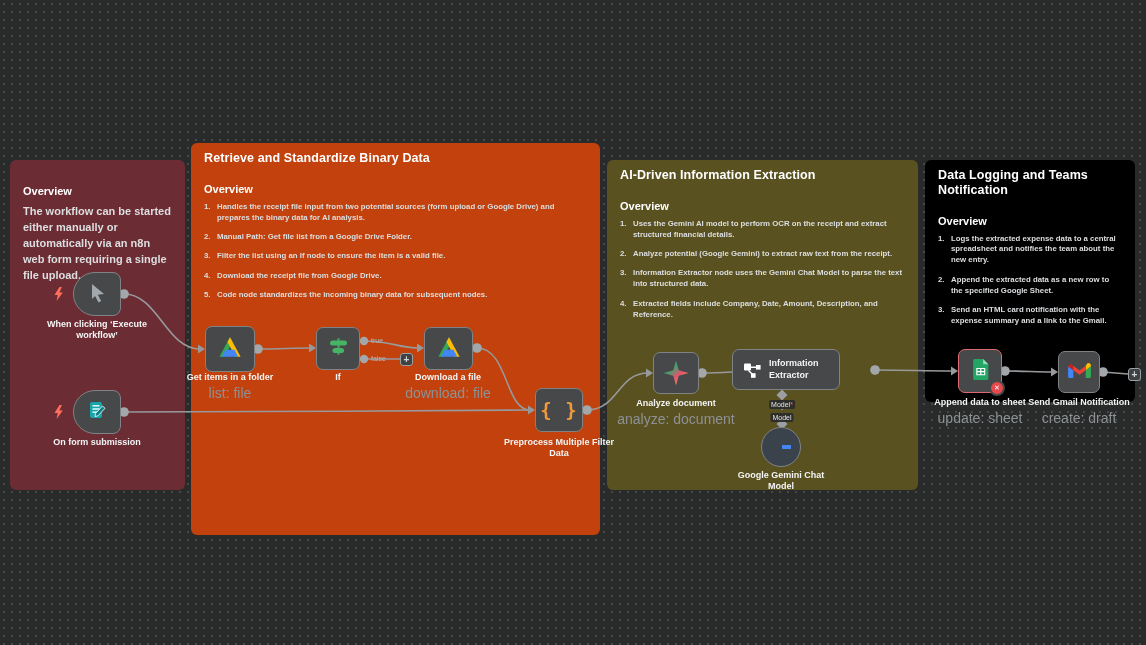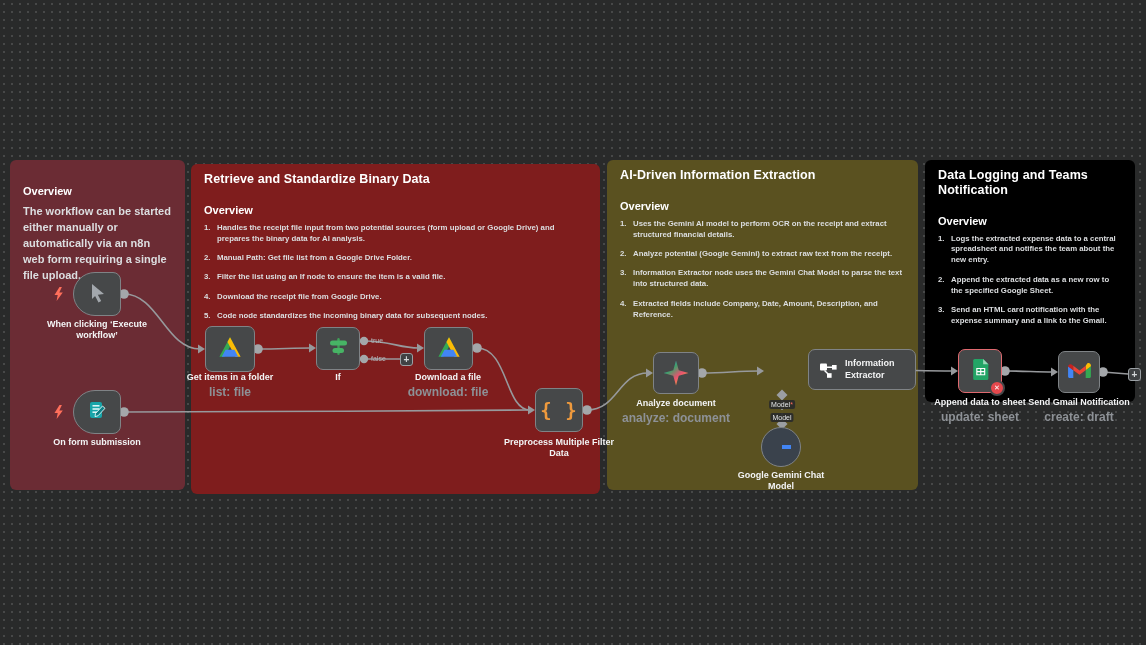--- a/index.html
+++ b/index.html
@@ -19,21 +19,21 @@
   ol.s-list li{font-size:7.8px;color:#dcdee0;line-height:1.4;margin-bottom:8.5px;position:relative;padding-left:13px;counter-increment:it;font-weight:bold;}
   ol.s-list li::before{content:counter(it) ".";position:absolute;left:0;top:0;}
   svg.wires{position:absolute;left:0;top:0;z-index:2;}
   .node{position:absolute;background:#464849;border:1.5px solid #7f8386;border-radius:7px;
         display:flex;align-items:center;justify-content:center;box-sizing:border-box;z-index:3;cursor:pointer;}
   .node.trigger{border-radius:22px 8px 8px 22px;}
   .node.round{border-radius:50%;background:#3a424c;}
   .node.error{border-color:#e0696f;}
   .nlabel{position:absolute;transform:translateX(-50%);text-align:center;font-size:9px;font-weight:bold;
           color:#f3f4f5;line-height:1.25;z-index:4;width:130px;}
-  .nsub{position:absolute;transform:translateX(-50%);text-align:center;font-size:12px;color:#8d9196;z-index:4;width:130px;font-weight:bold;}
+  .nsub{position:absolute;transform:translateX(-50%);text-align:center;font-size:14px;color:#8d9196;z-index:4;width:130px;}
   .portlabel{position:absolute;font-size:7px;color:#b3b7ba;z-index:4;}
   .chip{position:absolute;transform:translateX(-50%);font-size:7px;color:#e4e6e8;background:rgba(41,42,42,.92);
         padding:0 2px;border-radius:2px;z-index:4;line-height:1.3;}
   .chip .req{color:#ff6d5a;}
   .plusbtn{position:absolute;width:13px;height:13px;border:1.5px solid #9ba0a4;border-radius:3px;background:#3f4143;
            color:#d3d6d8;font-size:10px;line-height:11px;text-align:center;box-sizing:border-box;z-index:4;cursor:pointer;font-weight:bold;}
   .bolt{position:absolute;z-index:4;}
   .codeglyph{font-family:"DejaVu Sans Mono",monospace;font-size:19px;font-weight:bold;color:#ef9a3d;letter-spacing:1px;}
   .gem{width:25px;height:25px;background:linear-gradient(140deg,#4f87f5 0%,#3fa06b 32%,#e8536f 58%,#f5a23c 82%,#f8c43c 100%);
        clip-path:polygon(50% 0,61% 39%,100% 50%,61% 61%,50% 100%,39% 61%,0 50%,39% 39%);}
@@ -48,21 +48,21 @@
             border:2px solid #46484a;color:#fff;font-size:7px;font-weight:bold;line-height:12px;text-align:center;z-index:5;}
 </style>
 </head>
 <body>
 
 <div class="sticky" style="left:10px;top:160px;width:175px;height:330px;background:#6b2c34;">
   <div class="s-overview">Overview</div>
   <div class="s-body">The workflow can be started either manually or automatically via an n8n web form requiring a single file upload.</div>
 </div>
 
-<div class="sticky" style="left:191px;top:164px;width:409px;height:330px;background:#7f1d1d;">
+<div class="sticky" style="left:191px;top:143px;width:409px;height:392px;background:#c2410c;">
   <div class="s-title">Retrieve and Standardize Binary Data</div>
   <div class="s-overview">Overview</div>
   <ol class="s-list">
     <li>Handles the receipt file input from two potential sources (form upload or Google Drive) and prepares the binary data for AI analysis.</li>
     <li>Manual Path: Get file list from a Google Drive Folder.</li>
     <li>Filter the list using an If node to ensure the item is a valid file.</li>
     <li>Download the receipt file from Google Drive.</li>
     <li>Code node standardizes the incoming binary data for subsequent nodes.</li>
   </ol>
 </div>
@@ -195,21 +195,21 @@
   <span class="codeglyph">{ }</span>
 </div>
 <div class="nlabel" style="left:559px;top:437px;width:120px;">Preprocess Multiple Filter Data</div>
 
 <div class="node" style="left:653px;top:352px;width:46px;height:42px;">
   <span class="gem"></span>
 </div>
 <div class="nlabel" style="left:676px;top:398px;">Analyze document</div>
 <div class="nsub" style="left:676px;top:411px;">analyze: document</div>
 
-<div class="node" style="left:808px;top:349px;width:108px;height:41px;justify-content:flex-start;padding-left:10px;">
+<div class="node" style="left:732px;top:349px;width:108px;height:41px;justify-content:flex-start;padding-left:10px;">
   <span style="margin-right:7px;display:inline-flex;">
       <svg width="19" height="19" viewBox="0 0 19 19">
     <rect x="1" y="3.5" width="7" height="7" rx="1" fill="#ffffff"></rect>
     <rect x="13" y="5" width="4.6" height="4.6" fill="#ffffff"></rect>
     <rect x="8" y="13.2" width="4.6" height="4.6" fill="#ffffff"></rect>
     <path d="M8 7.2h5M5.5 10.5l3.6 3.6" stroke="#ffffff" stroke-width="1.4" fill="none"></path>
   </svg>
     </span>
   <span style="font-size:9px;font-weight:bold;color:#f3f4f5;line-height:1.25;width:62px;">Information Extractor</span>
 </div>

